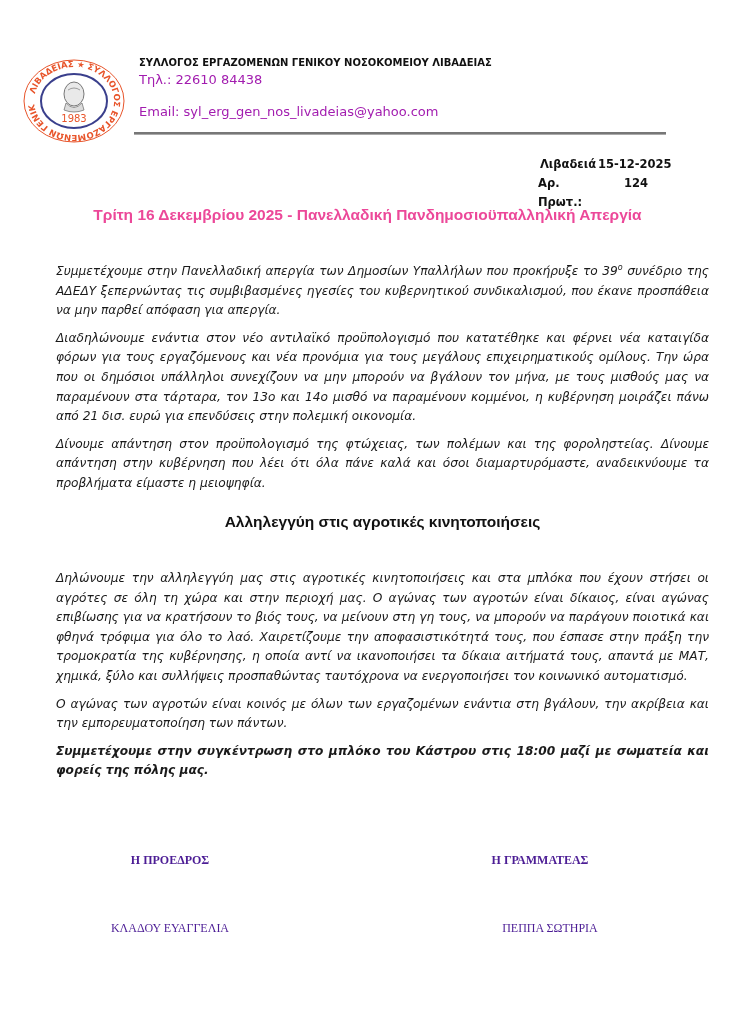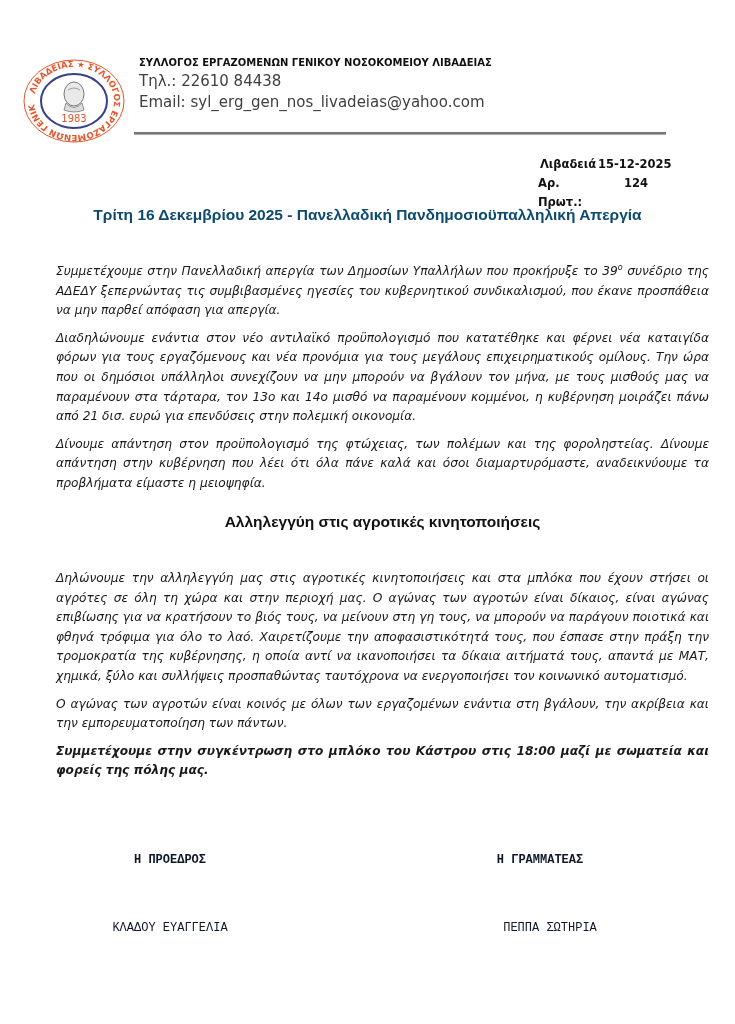--- a/index.html
+++ b/index.html
@@ -2,41 +2,41 @@
 <html><head>
 <meta charset="utf-8">
 <style>
   html, body { margin: 0; padding: 0; background: #ffffff; }
   body { width: 735px; height: 1024px; position: relative; overflow: hidden; color: #111; font-family: "Liberation Sans", "DejaVu Sans", sans-serif; }
   .page { position: absolute; left: 0; top: 0; width: 735px; height: 1024px; }
 
   .logo { position: absolute; left: 22px; top: 58px; width: 104px; height: 86px; }
   .org { position: absolute; left: 139px; top: 57px; }
   .org-name { font-family: "DejaVu Sans", sans-serif; font-weight: bold; font-size: 10px; color: #111; letter-spacing: 0; white-space: nowrap; }
-  .org-line { font-family: "DejaVu Sans", sans-serif; font-size: 15px; color: #404040; margin-top: 4px; white-space: nowrap; }
-  .org-line + .org-line { margin-top: 3px; }
+  .org-line { font-family: "DejaVu Sans", sans-serif; font-size: 13px; color: #a21caf; margin-top: 4px; white-space: nowrap; }
+  .org-line + .org-line { margin-top: 17px; }
   .head-rule { position: absolute; left: 134px; top: 132px; width: 532px; height: 2px; background: #777; border-bottom: 1px solid #aaa; }
 
   .meta { position: absolute; left: 538px; top: 155px; font-family: "DejaVu Sans", sans-serif; font-weight: bold; font-size: 11.5px; line-height: 19px; color: #111; }
   .meta-row { display: flex; }
   .meta-label { width: 64px; }
   .meta-row.first .meta-label { width: 60px; text-align: center; }
   .meta-val.num { padding-left: 22px; }
 
-  .title { position: absolute; left: 0; width: 735px; top: 206px; text-align: center; font-family: "Liberation Sans", sans-serif; font-weight: bold; font-size: 15.5px; color: #0c4a6e; }
+  .title { position: absolute; left: 0; width: 735px; top: 206px; text-align: center; font-family: "Liberation Sans", sans-serif; font-weight: bold; font-size: 15.5px; color: #ec4899; }
   .subtitle { position: absolute; left: 0; width: 765px; top: 513px; text-align: center; font-family: "Liberation Sans", sans-serif; font-weight: bold; font-size: 15.5px; color: #111; }
 
   .body { position: absolute; left: 56px; width: 655px; font-family: "DejaVu Sans", sans-serif; font-size: 12.2px; line-height: 19.6px; color: #1a1a1a; text-align: justify; }
   .body p { margin: 0 2px 8px 0; font-style: italic; }
   .body sup { font-size: 8px; line-height: 0; }
   .b1 { top: 262px; }
   .b2 { top: 569px; }
   .bold-p { font-weight: bold; }
 
-  .sig { position: absolute; font-family: Liberation Mono, monospace; font-size: 12px; color: #0f172a; text-align: center; white-space: nowrap; }
+  .sig { position: absolute; font-family: Liberation Serif, serif; font-size: 12px; color: #4c1d95; text-align: center; white-space: nowrap; }
   .sig-title { font-weight: bold; }
   .sig-left { left: 95px; width: 150px; top: 853px; }
   .sig-right { left: 465px; width: 150px; top: 853px; }
   .sig-name-left { left: 95px; width: 150px; top: 921px; }
   .sig-name-right { left: 475px; width: 150px; top: 921px; }
 </style>
 </head>
 <body>
 
 <div class="page">

